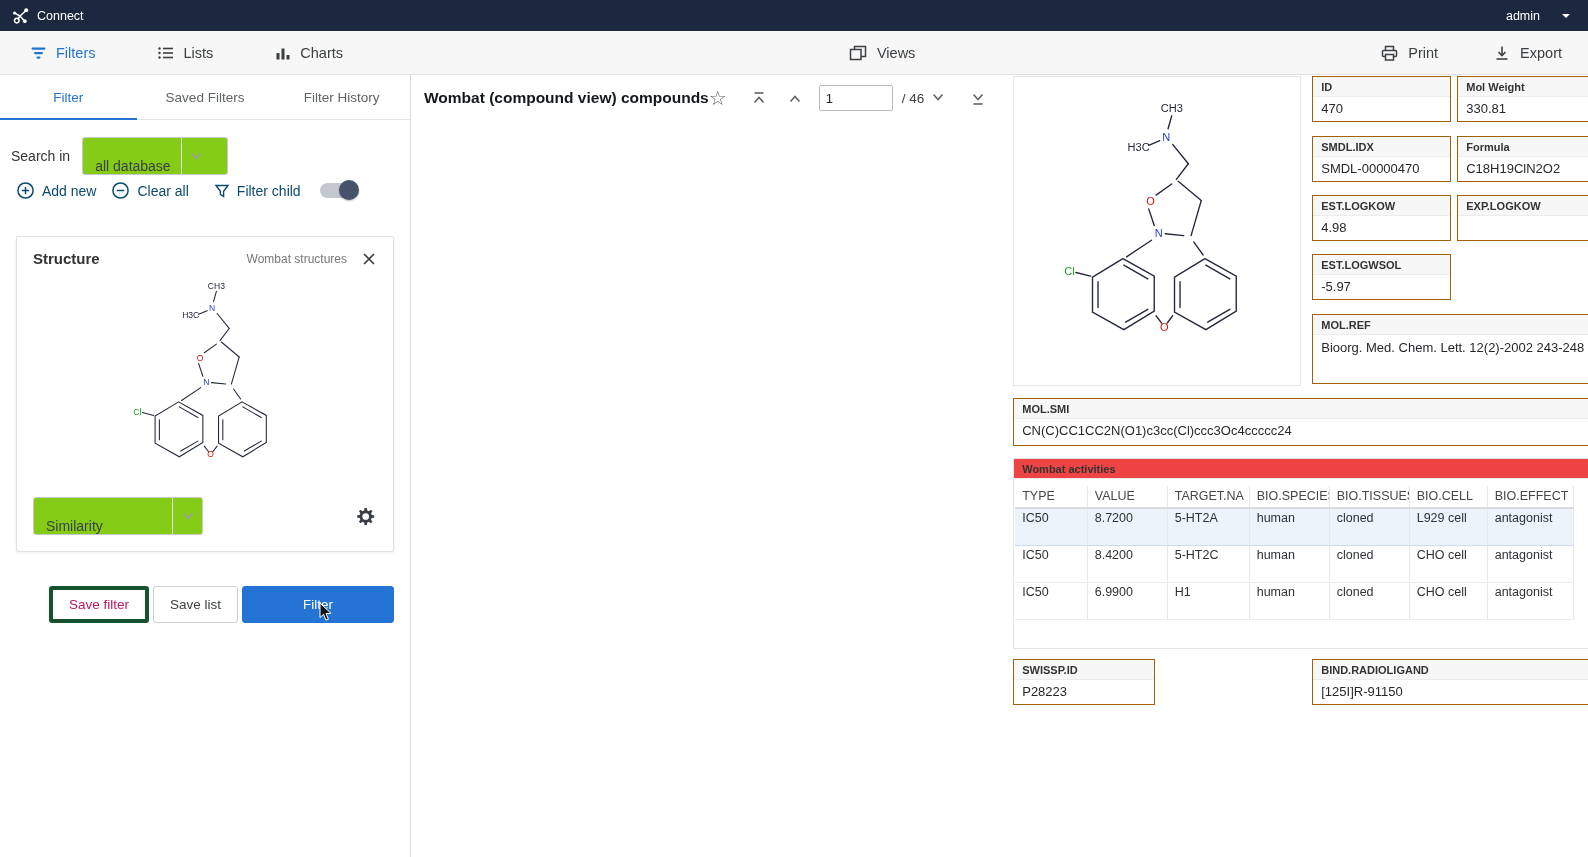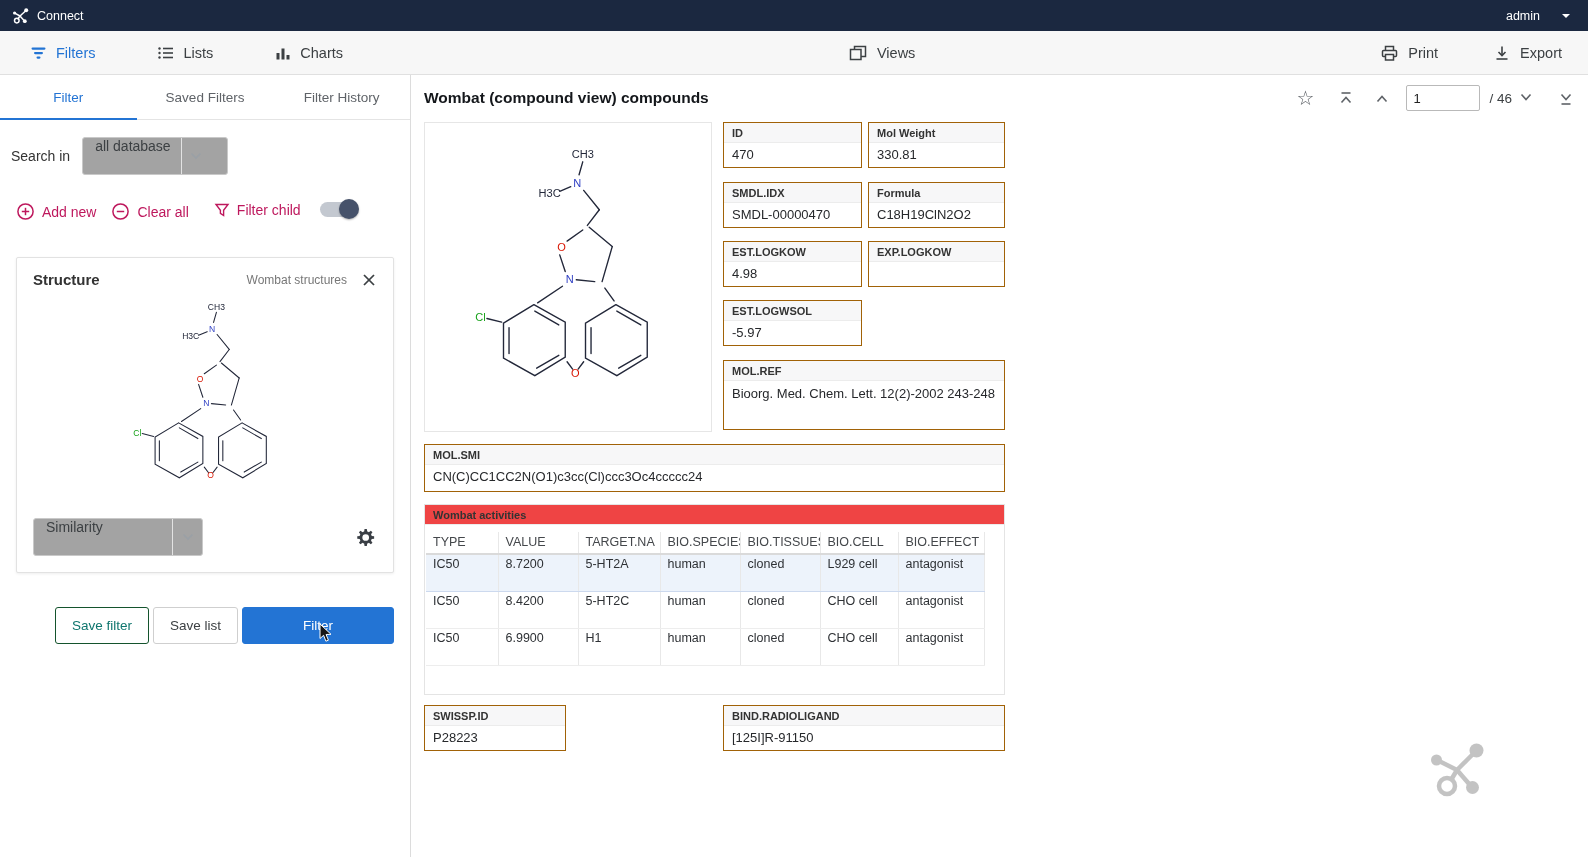--- a/index.html
+++ b/index.html
@@ -21,42 +21,42 @@
 
   .body{flex:1;display:flex;min-height:0}
 
   
   .sidebar{width:411px;flex:0 0 411px;border-right:1px solid #dcdcdc;background:#fff;position:relative}
   .tabs{height:45px;display:flex;border-bottom:1px solid #e4e4e4}
   .tab{flex:1;display:flex;align-items:center;justify-content:center;font-size:13.5px;color:#5f6368;cursor:pointer;position:relative}
   .tab.active{color:#2374d4}
   .tab.active::after{content:"";position:absolute;left:0;right:0;bottom:-1px;height:2px;background:#2374d4}
   .search-row{margin:17px 11px 0;display:flex;align-items:center;gap:12px;font-size:14px;color:#333}
-  .select{height:38px;border:1px solid #c9c9c9;border-radius:3px;display:inline-flex;align-items:flex-start;background:#a3a3a3;cursor:pointer}
+  .select{height:38px;border:1px solid #c9c9c9;border-radius:3px;display:inline-flex;align-items:flex-end;background:#84cc16;cursor:pointer}
   .select .val{padding:0 10px 0 12px;font-size:14px;color:#3c4043;white-space:nowrap}
   .select .chev{width:30px;align-self:stretch;display:flex;align-items:center;justify-content:center;border-left:1px solid #e3e3e3}
-  .actions-row{margin:27px 16px 0;display:flex;align-items:flex-start;gap:15px;font-size:14px;color:#be185d}
+  .actions-row{margin:6px 16px 0;display:flex;align-items:center;gap:15px;font-size:14px;color:#0c4a6e}
   .action{display:flex;align-items:center;gap:7px;cursor:pointer;white-space:nowrap}
   .toggle{width:38px;height:15px;border-radius:8px;background:#c3c8d0;position:relative;margin-left:4px;cursor:pointer;flex:0 0 auto}
   .toggle .knob{position:absolute;right:-1px;top:-3px;width:20px;height:20px;border-radius:50%;background:#46526a;box-shadow:0 1px 2px rgba(0,0,0,.3)}
   .card{margin:36px 16px 14px;border:1px solid #e2e2e2;border-radius:2px;box-shadow:0 1px 3px rgba(0,0,0,.07);background:#fff}
   .card-hd{display:flex;align-items:center;padding:13px 16px 4px}
   .card-title{font-size:15px;font-weight:bold;color:#333}
   .card-sub{margin-left:auto;font-size:12px;color:#777;padding-right:14px}
   .molarea{height:218px;display:flex;align-items:center;justify-content:center}
   .card-ft{display:flex;align-items:center;justify-content:space-between;padding:8px 16px 16px}
   .btn-row{margin:34px 16px 0;display:flex;justify-content:flex-end;gap:4px}
   .btn{height:37px;border-radius:3px;font-size:13.5px;font-family:inherit;background:#fff;cursor:pointer;padding:0 16px}
-  .btn.disabled{border:1px solid #14532d;color:#0f766e;cursor:default}
+  .btn.disabled{border:4px solid #14532d;color:#be185d;cursor:default}
   .btn.sec{border:1px solid #cfcfcf;color:#3c4043}
   .btn.primary{width:152px;border:1px solid #2374d4;background:#2374d4;color:#fff;position:relative}
   .cursor{position:absolute;left:76px;top:15px;pointer-events:none}
 
   
-  .main{flex:1;display:flex;flex-direction:column;min-width:0}
+  .main{flex:1;display:flex;flex-direction:row;min-width:0}
   .main-hd{height:46px;display:flex;align-items:center;padding:0 14px 0 13px;flex:0 0 auto}
   .main-title{font-size:15.5px;font-weight:bold;color:#14171b}
   .pager{margin-left:auto;display:flex;align-items:center;color:#5f6368}
   .pager .ic{display:flex;align-items:center;justify-content:center;cursor:pointer}
   .star{font-size:20px;color:#5f6368;line-height:1;cursor:pointer}
   .page-input{width:74px;height:26px;border:1px solid #b9b9b9;border-radius:2px;font:13px "Liberation Sans",sans-serif;color:#222;padding:0 6px}
   .ptotal{font-size:13.5px;color:#3c4043;margin:0 6px 0 9px;white-space:nowrap}
 
   .content{position:relative;flex:1;background:#fff}
   .abs{position:absolute}

